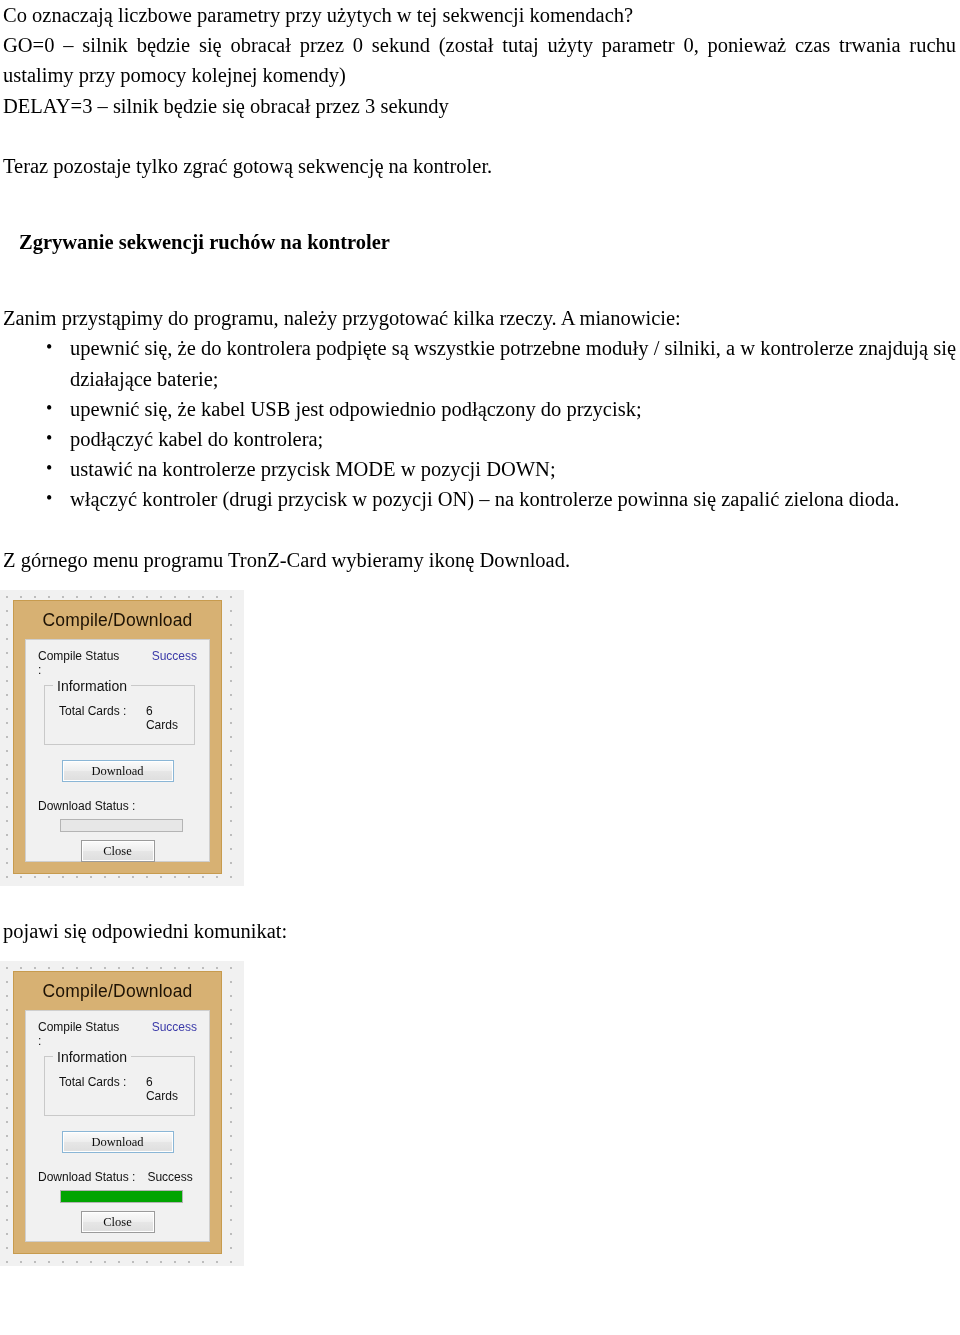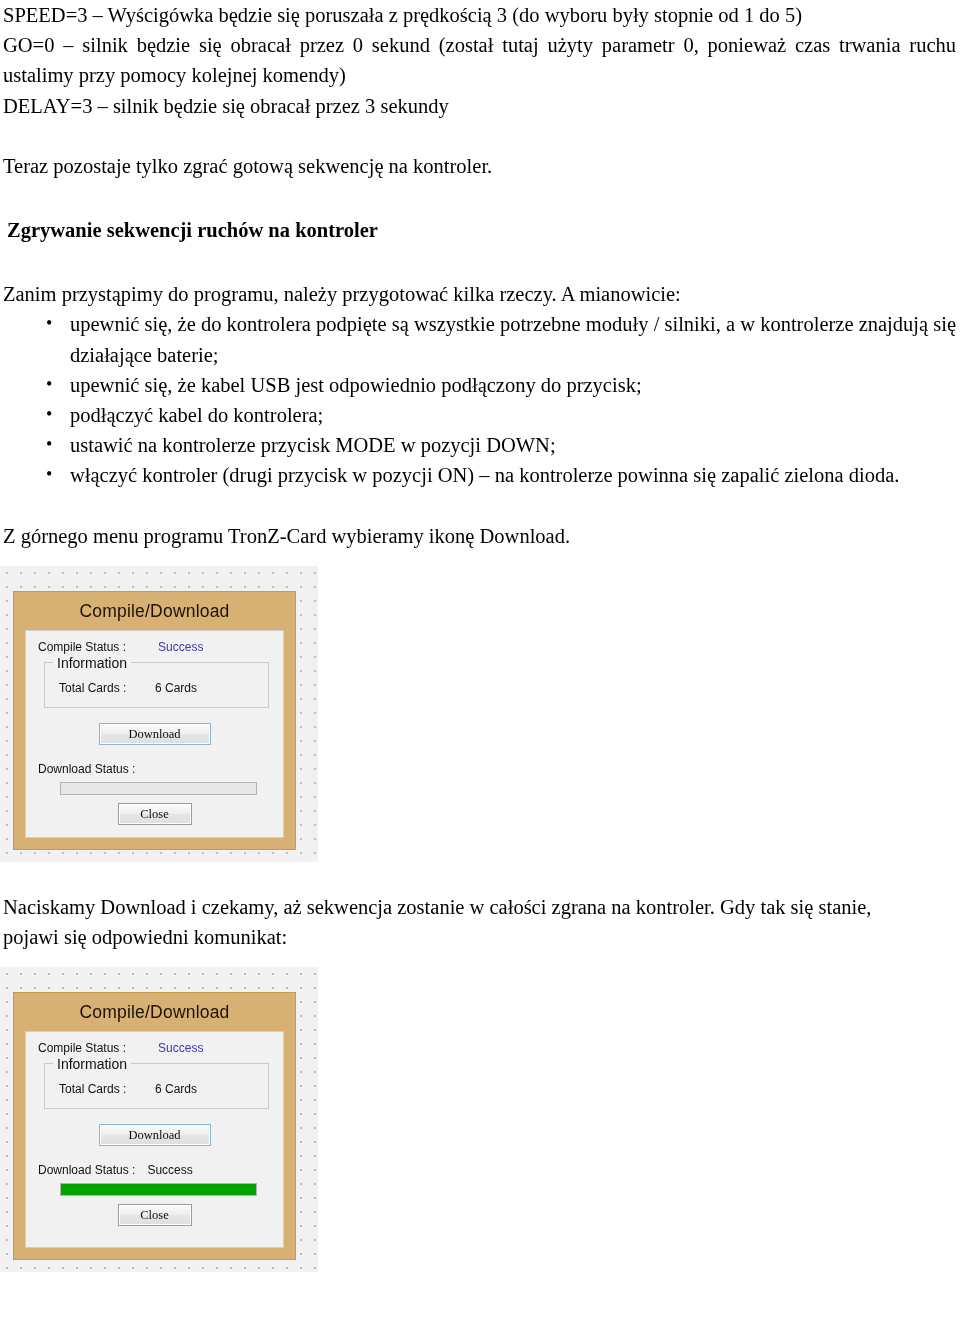--- a/index.html
+++ b/index.html
@@ -42,21 +42,21 @@
   .spacer-line {
     height: 30px;
   }
   .spacer-half {
     height: 15px;
   }
   .heading {
     font-size: 20.5px;
     line-height: 30.2px;
     font-weight: bold;
-    margin: 4px;
+    margin: 16px;
   }
 
   
   .bullets {
     margin: 0;
     padding: 0;
     list-style: none;
   }
   .bullets li {
     position: relative;
@@ -70,27 +70,27 @@
     left: 43px;
     top: -1px;
     font-size: 18px;
     line-height: 30.2px;
   }
   .bullets li.j { text-align: justify; text-justify: inter-word; }
 
   
   .shot {
     position: relative;
-    width: 318px;
+    width: 244px;
     background:
       
       radial-gradient(#b9b9b9 0.7px, transparent 0.8px) 0 0 / 14px 14px,
       linear-gradient(#f1f1f1, #f1f1f1);
     box-sizing: border-box;
-    padding: 25px 22px 12px 13px;
+    padding: 10px 22px 12px 13px;
   }
   .shot.first  { height: 296px; }
   .shot.second { height: 305px; }
 
   .shot-inner {
     position: relative;
     width: 100%;
     height: 100%;
     box-sizing: border-box;
     background: #d7b173;
@@ -207,21 +207,21 @@
     width: 0;
   }
 </style>
 </head>
 <body>
 
 <div class="page">
 
   <div class="doc-text">
 
-    <p class="para">SPEED=3 – Wyścigówka będzie się poruszała z prędkością 3 (do wyboru były stopnie od 1 do 5)</p>
+    <p class="para">Co oznaczają liczbowe parametry przy użytych w tej sekwencji komendach?</p>
     <p class="para just">GO=0 – silnik będzie się obracał przez 0 sekund (został tutaj użyty parametr 0, ponieważ czas trwania ruchu ustalimy przy pomocy kolejnej komendy)</p>
     <p class="para">DELAY=3 – silnik będzie się obracał przez 3 sekundy</p>
 
     <div class="spacer-line"></div>
 
     <p class="para">Teraz pozostaje tylko zgrać gotową sekwencję na kontroler.</p>
 
     <div class="spacer-line"></div>
 
     <p class="heading">Zgrywanie sekwencji ruchów na kontroler</p>
@@ -274,21 +274,20 @@
           <div class="fill" style="width: 0%;"></div>
         </div>
 
         <div class="btn btn-close">Close</div>
       </div>
     </div>
   </div>
 
   <div class="doc-text">
     <div class="spacer-line"></div>
-    <p class="para">Naciskamy Download i czekamy, aż sekwencja zostanie w całości zgrana na kontroler. Gdy tak się stanie,</p>
     <p class="para">pojawi się odpowiedni komunikat:</p>
     <div class="spacer-half"></div>
   </div>
 
   <div class="shot second">
     <div class="shot-inner">
       <div class="dlg-title">Compile/Download</div>
       <div class="dlg-body">
 
         <div class="row">

